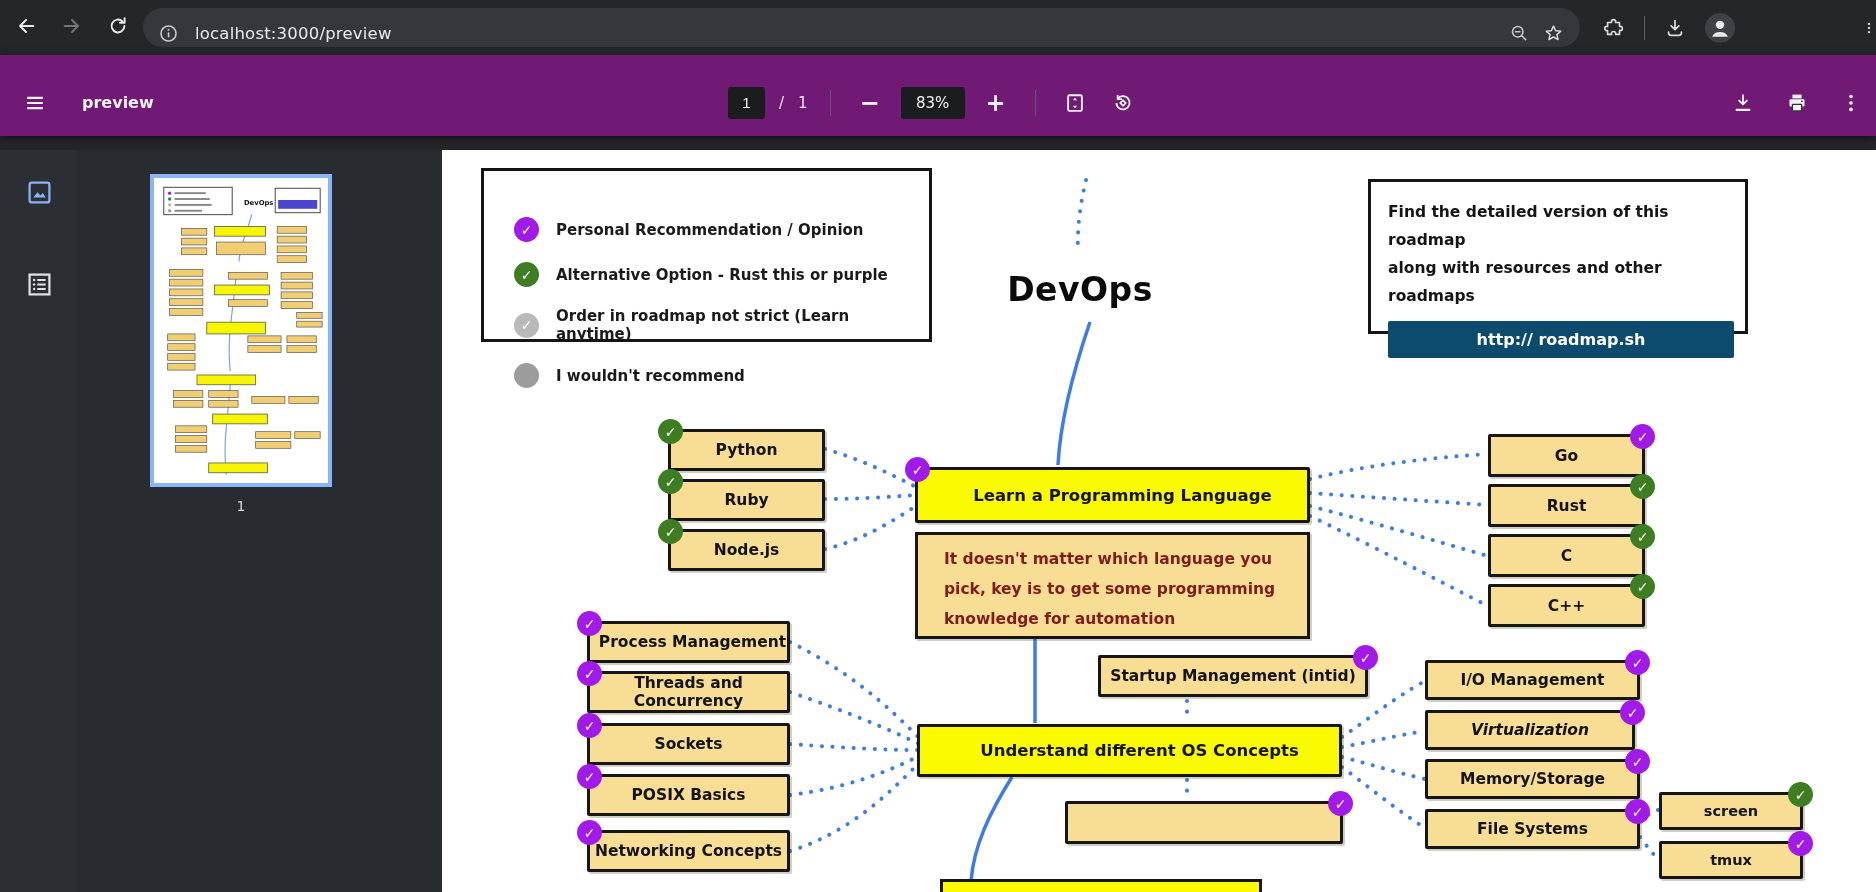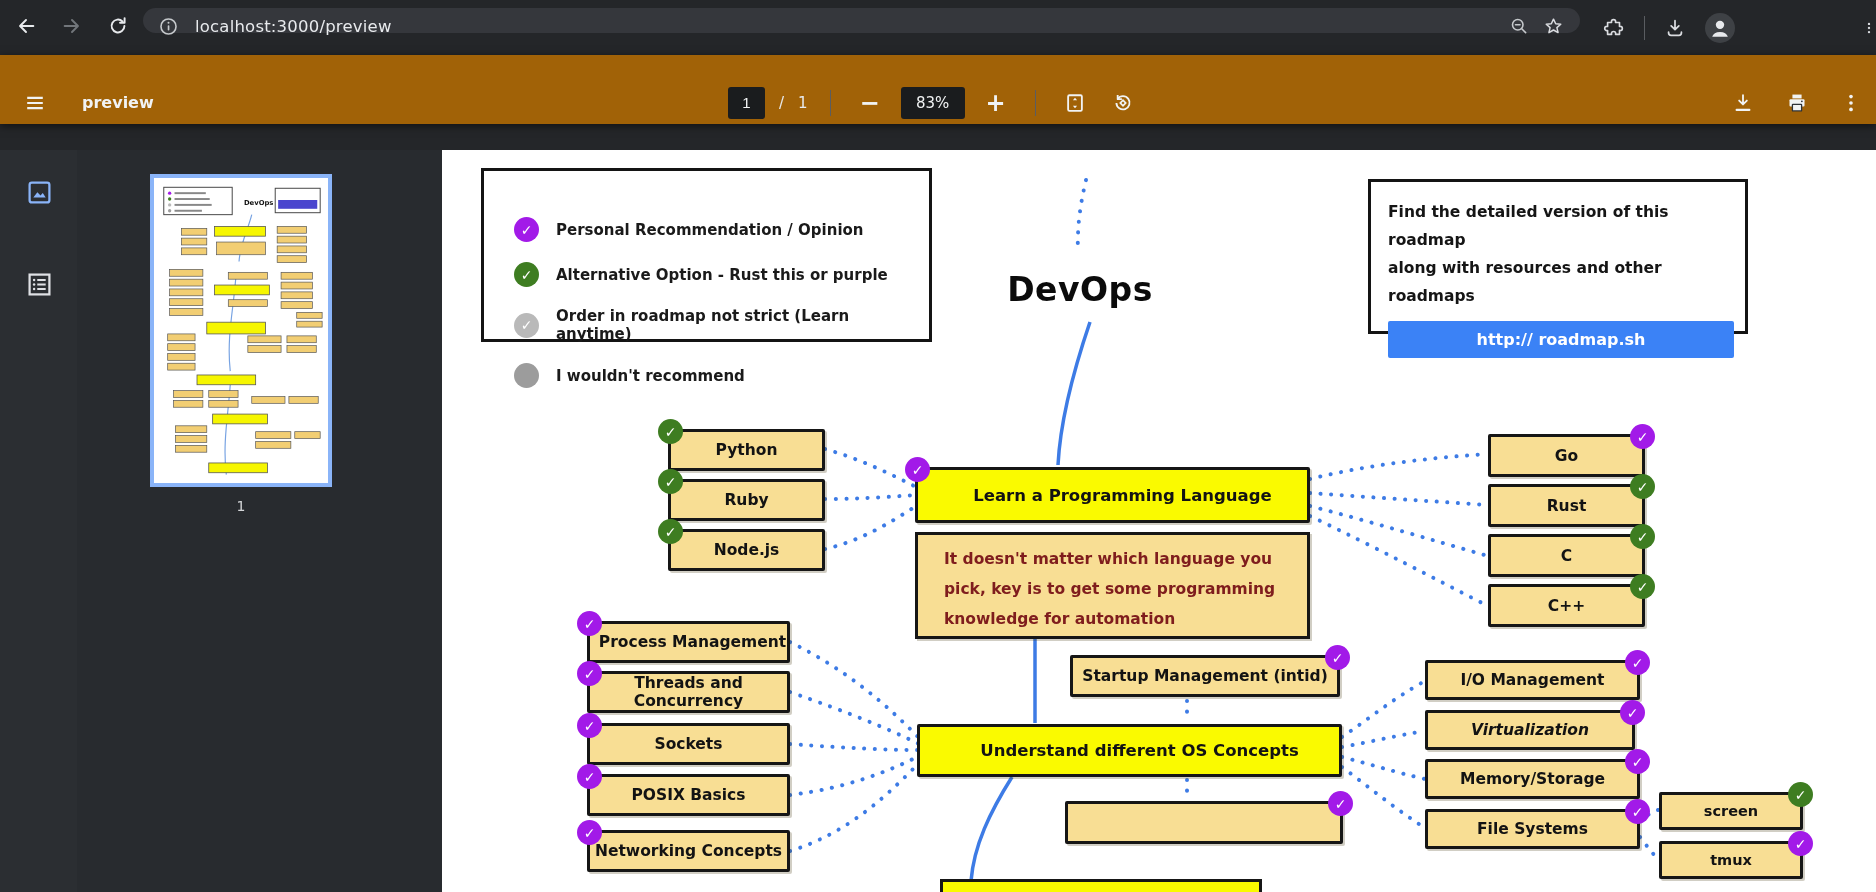--- a/index.html
+++ b/index.html
@@ -6,37 +6,37 @@
   html,body { width:1876px; height:892px; overflow:hidden; background:#242629;
     font-family:"DejaVu Sans","Liberation Sans",sans-serif; }
   .screen { position:relative; width:1876px; height:892px; }
 
   
   .browser-bar { position:absolute; left:0; top:0; width:1876px; height:55px;
     background:#242629; display:flex; align-items:center; }
   .nav-btn { width:40px; height:40px; display:flex; align-items:center; justify-content:center;
     border-radius:50%; flex:0 0 auto; }
   .nav-btn svg { width:22px; height:22px; }
-  .url-pill { position:absolute; left:143px; top:8px; width:1437px; height:25px;
+  .url-pill { position:absolute; left:143px; top:8px; width:1437px; height:39px;
     background:#35373C; border-radius:20px; display:flex; align-items:center; padding:12px 10px 0 8px; }
   .url-text { color:#E8EAED; font-size:16.5px; margin-left:10px; flex:1; letter-spacing:.2px; }
   .pill-icon { width:34px; height:34px; display:flex; align-items:center; justify-content:center; border-radius:50%; }
   .pill-icon svg { width:21px; height:21px; }
   .chrome-right { position:absolute; left:1598px; top:8px; height:39px; display:flex; align-items:center; gap:14px; }
   .chrome-right .sep { width:1px; height:24px; background:#5A5D61; }
   .chrome-icon { width:32px; height:32px; display:flex; align-items:center; justify-content:center; }
   .chrome-icon svg { width:22px; height:22px; }
   .avatar { width:30px; height:30px; border-radius:50%; background:#3E4145; display:flex; align-items:center; justify-content:center; }
   .avatar svg { width:28px; height:28px; }
   .chrome-menu { position:absolute; right:0px; top:14px; width:14px; height:28px;
     display:flex; align-items:center; justify-content:flex-start; overflow:hidden; }
 
   
-  .pdf-toolbar { position:absolute; left:0; top:55px; width:1876px; height:69px;
-    background:#a16207; box-shadow:0 2px 8px rgba(0,0,0,.55); z-index:5; }
+  .pdf-toolbar { position:absolute; left:0; top:55px; width:1876px; height:81px;
+    background:#701a75; box-shadow:0 2px 8px rgba(0,0,0,.55); z-index:5; }
   .tb-left { position:absolute; left:18px; top:0; height:95px; display:flex; align-items:center; gap:30px; }
   .tb-title { color:#F1F3F4; font-size:16px; font-weight:bold; }
   .tb-center { position:absolute; left:728px; top:0; height:95px; display:flex; align-items:center; gap:14px; }
   .dark-box { background:#1A1C1E; border-radius:3px; color:#F1F3F4; font-size:15px;
     display:flex; align-items:center; justify-content:center; border:none; text-align:center; }
   .page-input { width:37px; height:32px; }
   .zoom-box { width:64px; height:32px; }
   .tb-text { color:#E8EAED; font-size:15px; }
   .tb-sep { width:1px; height:26px; background:#5A5D61; margin:0 8px; }
   .tb-btn { width:34px; height:34px; display:flex; align-items:center; justify-content:center; border-radius:50%; color:#F1F3F4; }
@@ -87,21 +87,21 @@
   .legend-row { display:flex; align-items:center; gap:17px;margin-top:9px; }
   .legend-row .bdg { position:static; flex:0 0 auto; }
   .legend-label { font-size:15px; font-weight:600; color:#1A1A1A; }
 
   .devops-title { position:absolute; left:548px; top:120px; width:180px; text-align:center;
     font-size:33px; font-weight:800; color:#0B0B0B; letter-spacing:.5px; }
 
   .info-box { position:absolute; left:926px; top:29px; width:380px; height:155px;
     background:#fff; border:3px solid #141414; padding:16px 17px 0 17px; }
   .info-line { font-size:15.5px; font-weight:600; color:#151515; line-height:28px; }
-  .info-btn { margin-top:11px; width:346px; height:37px; background:#3b82f6; border-radius:2px;
+  .info-btn { margin-top:11px; width:346px; height:37px; background:#0c4a6e; border-radius:2px;
     color:#fff; font-size:16px; font-weight:bold; display:flex; align-items:center; justify-content:center; }
 
   .note-box { position:absolute; left:473px; top:382px; width:395px; height:107px;
     background:#F8DE94; border:3px solid #161616; padding:9px 0 0 26px;
     box-shadow:2px 2px 0 rgba(70,60,20,.25); }
   .note-line { font-size:15.5px; font-weight:600; color:#7f1d1d; line-height:30px; text-align:left; }
 
   .bottom-partial { position:absolute; left:498px; top:729px; width:322px; height:20px;
     background:#FAFA00; border:3px solid #161616; }
 </style>
@@ -447,21 +447,21 @@
       </div>
       <div class="node" style="left:145px;top:624px;width:203px;height:42px;">
         <i class="bdg tl" data-badge="purple"></i>
         <span>POSIX Basics</span>
       </div>
       <div class="node" style="left:145px;top:680px;width:203px;height:42px;">
         <i class="bdg tl" data-badge="purple"></i>
         <span>Networking Concepts</span>
       </div>
 
-      <div class="node" style="left:628px;top:505px;width:270px;height:42px;">
+      <div class="node" style="left:656px;top:505px;width:270px;height:42px;">
         <i class="bdg tr" data-badge="purple"></i>
         <span>Startup Management (intid)</span>
       </div>
 
       <div class="node hl" style="left:475px;top:574px;width:425px;height:53px;">
         <span>Understand different OS Concepts</span>
       </div>
 
       <div class="node" style="left:623px;top:651px;width:278px;height:43px;">
         <i class="bdg tr" data-badge="purple"></i>

